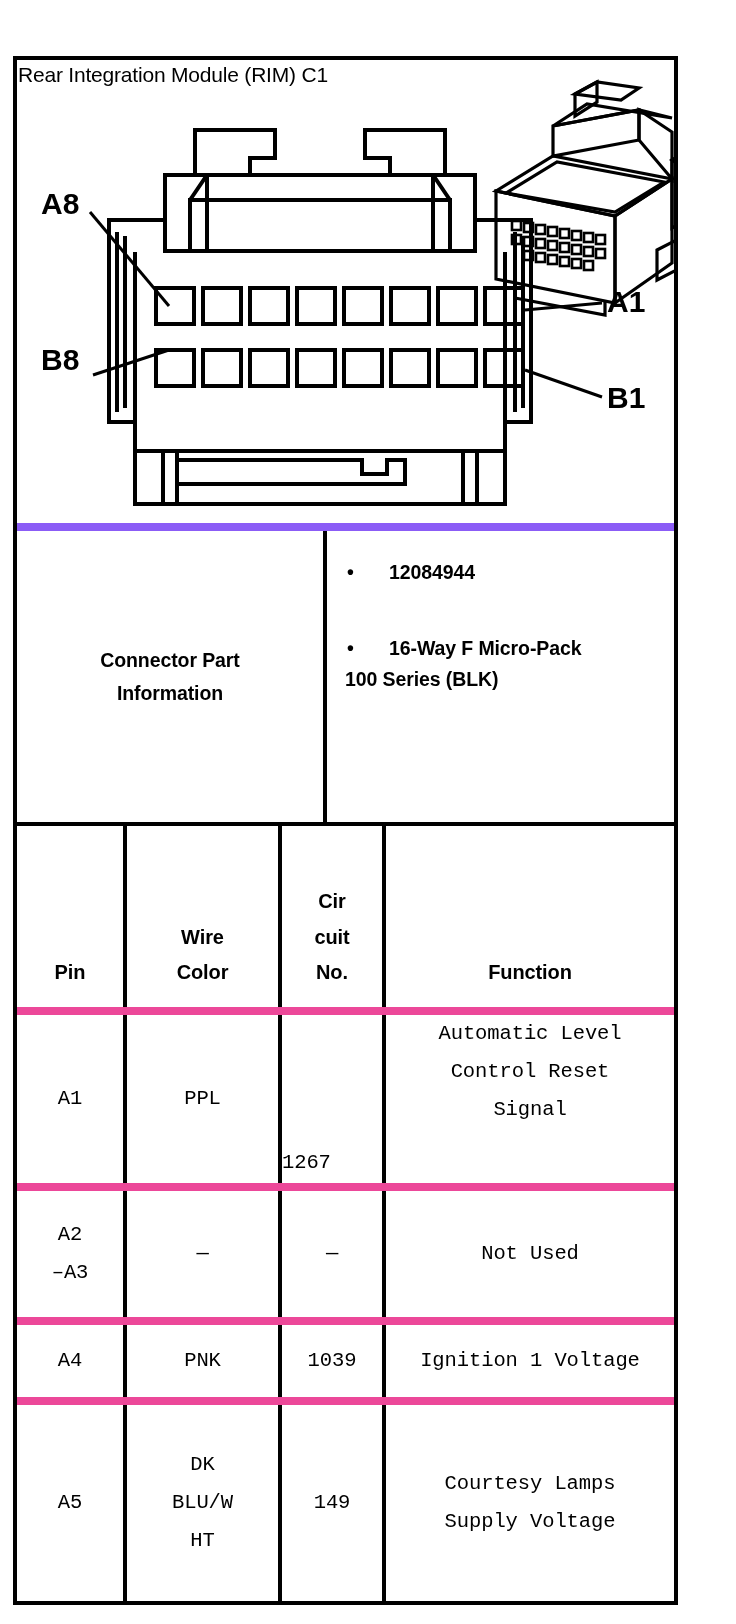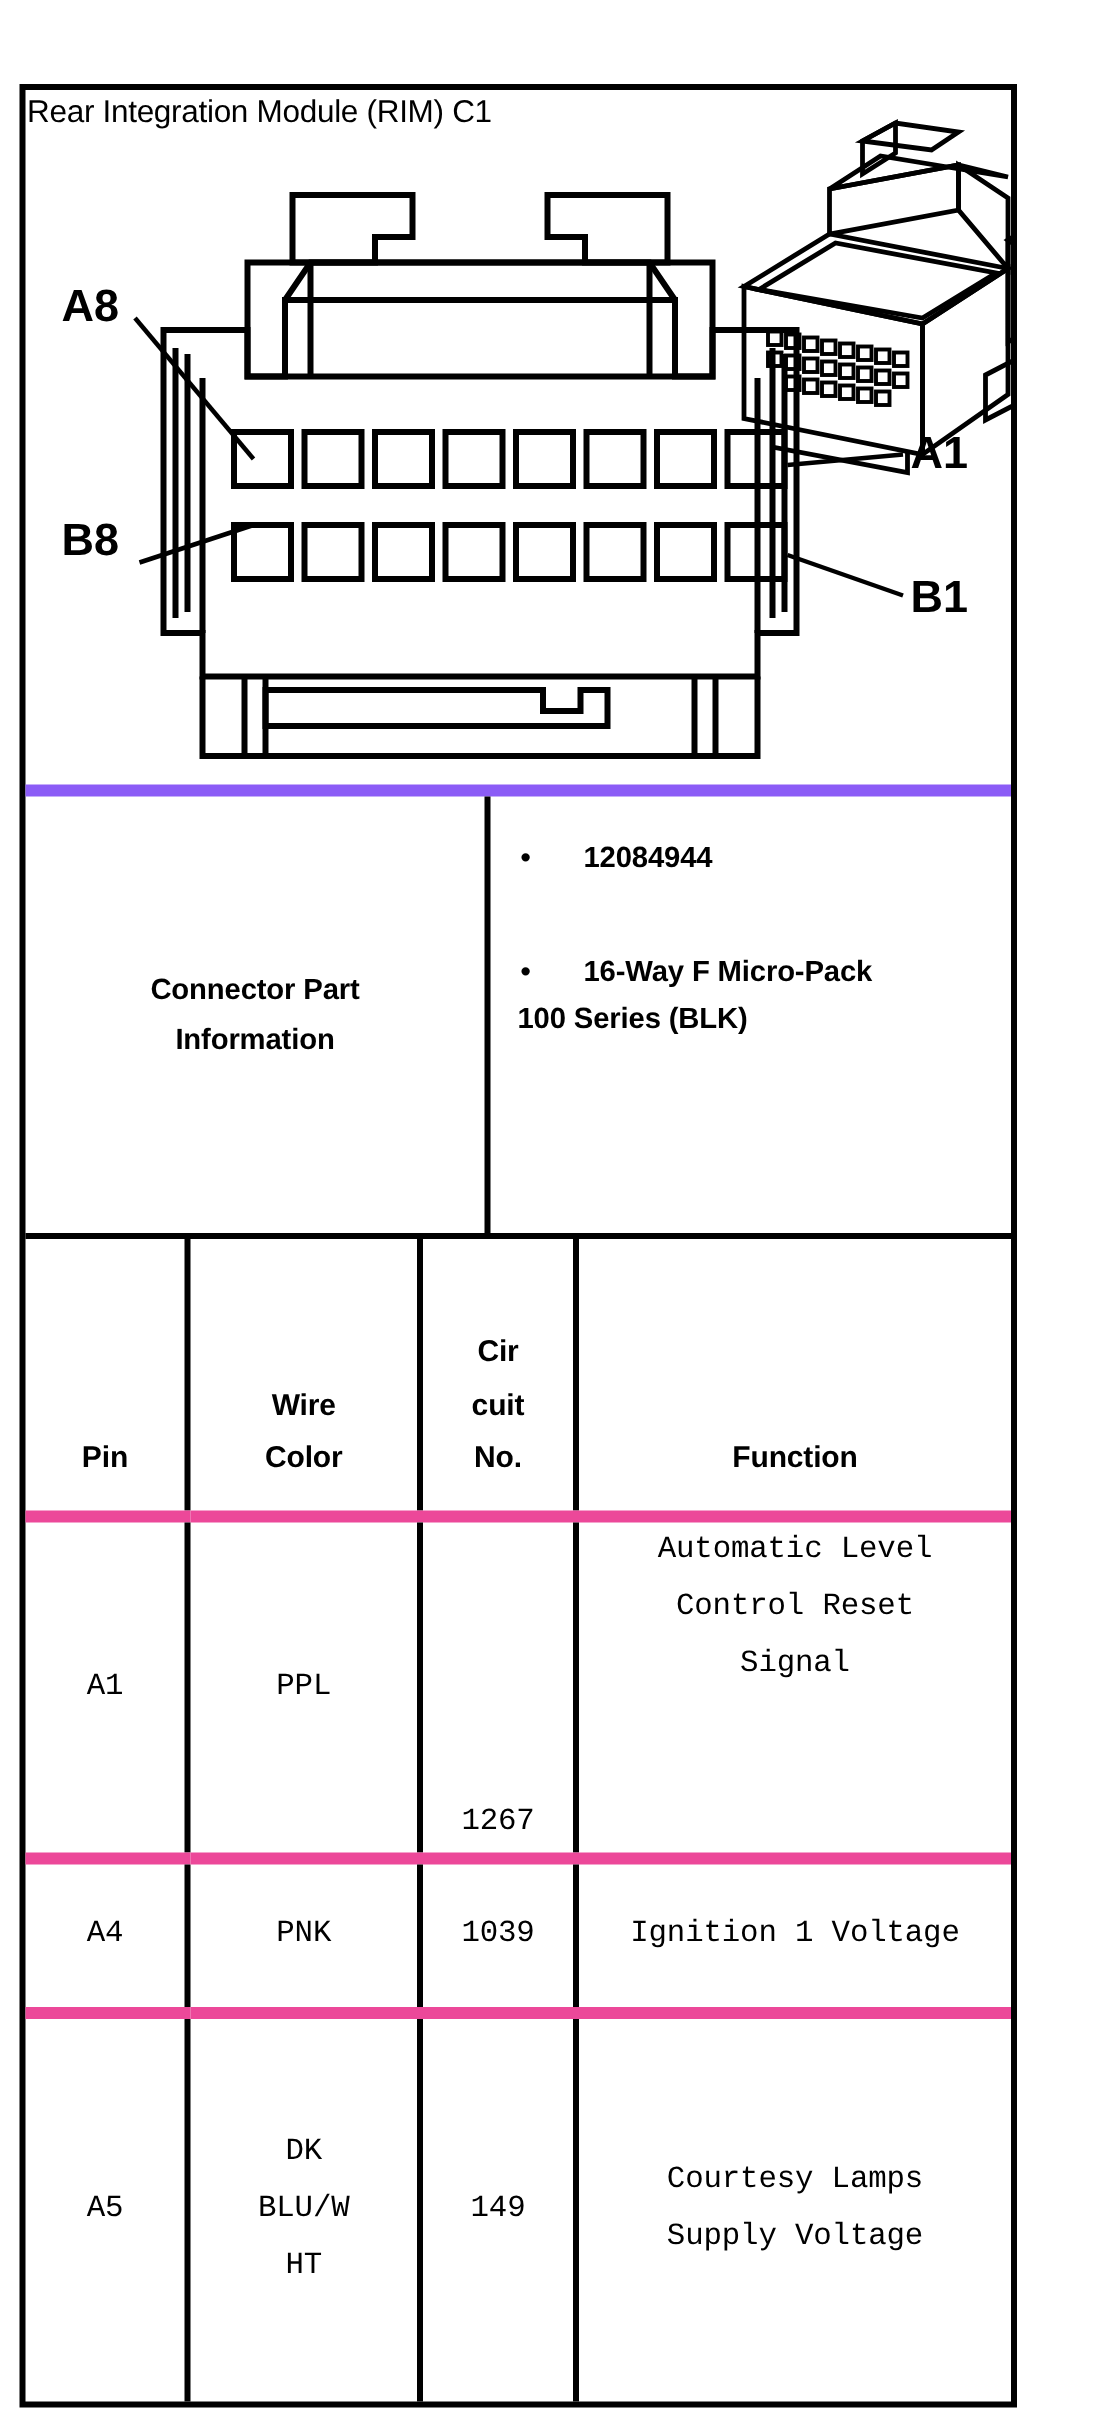--- a/index.html
+++ b/index.html
@@ -163,21 +163,21 @@
   .cell-center {
     text-align: center;
     vertical-align: middle;
   }
   .cell-function {
     text-align: left;
     vertical-align: middle;
     padding-left: 15px;
   }
   .cell-bottom {
-    text-align: center;
+    text-align: left;
     vertical-align: bottom;
     padding-bottom: 13px;
   }
   .cell-function-top {
     text-align: left;
     vertical-align: top;
     padding-top: 13px;
     padding-left: 15px;
   }
   .row-a1 td   { height: 172px; }
@@ -360,20 +360,33 @@
           <td class="cell-center">A1</td>
           <td class="cell-center">PPL</td>
           <td class="cell-bottom">1267</td>
           <td class="cell-function-top">
             <div>Automatic Level</div>
             <div>Control Reset</div>
             <div>Signal</div>
           </td>
         </tr>
 
+        <tr class="row-a2a3">
+          <td class="cell-center">
+            <div>A2</div>
+            <div>–A3</div>
+          </td>
+          <td class="cell-center">
+            <span class="dash">—</span>
+          </td>
+          <td class="cell-center">
+            <span class="dash">—</span>
+          </td>
+          <td class="cell-function">Not Used</td>
+        </tr>
 
         <tr class="row-a4">
           <td class="cell-center">A4</td>
           <td class="cell-center">PNK</td>
           <td class="cell-center">1039</td>
           <td class="cell-function">Ignition 1 Voltage</td>
         </tr>
 
         <tr class="row-a5">
           <td class="cell-center">A5</td>

